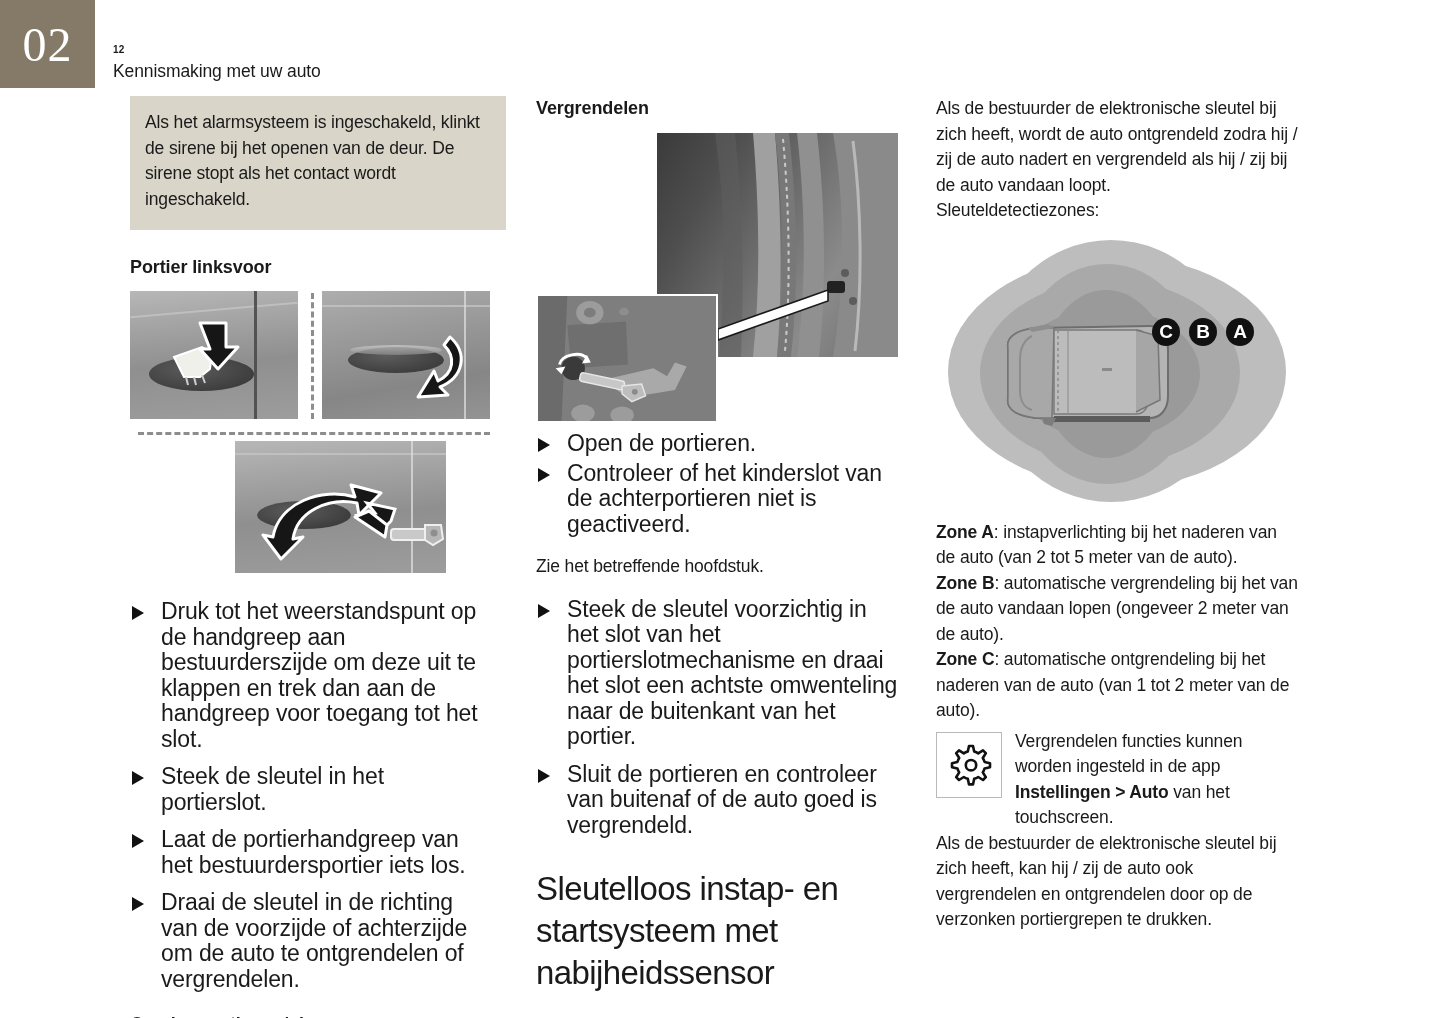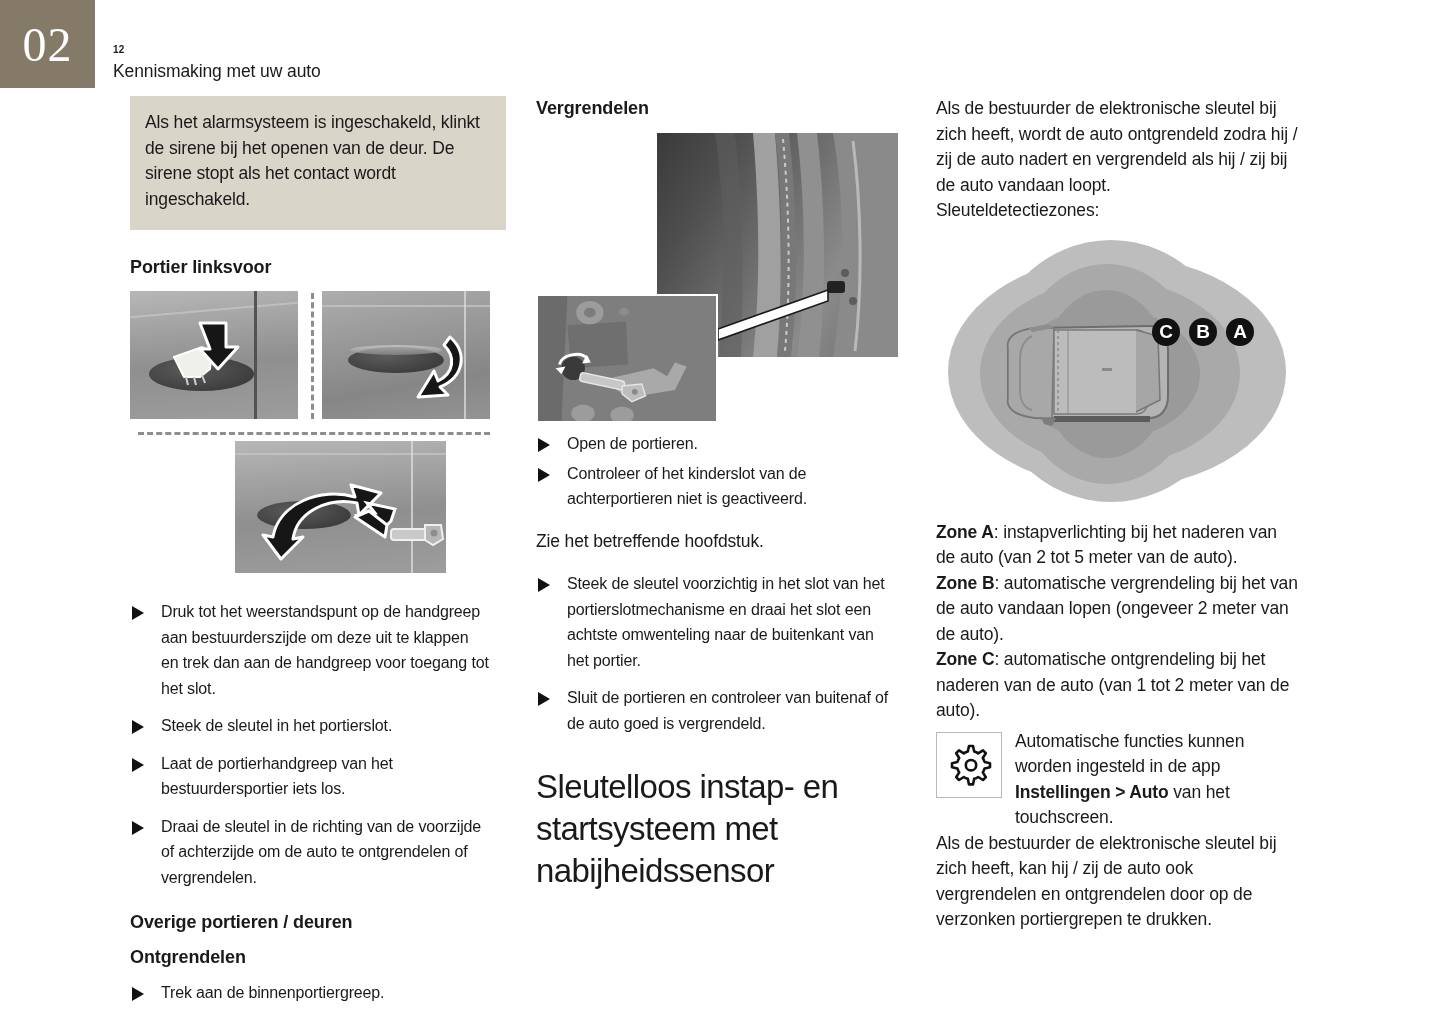--- a/index.html
+++ b/index.html
@@ -111,21 +111,21 @@
 
   
   ul.bullets {
     list-style: none;
     margin: 0;
     padding: 0;
   }
   ul.bullets li {
     position: relative;
     padding-left: 31px;
-    font-size: 16px;
+    font-size: 23px;
     line-height: 25.5px;
     margin-bottom: 12px;
     letter-spacing: -0.15px;
   }
   ul.bullets.tightlist li { margin-bottom: 4px; }
   ul.bullets li .tri {
     position: absolute;
     left: 2px;
     top: 7px;
     width: 0;
@@ -507,19 +507,19 @@
         <svg width="46" height="46" viewBox="0 0 46 46">
           <path d="M23 4 L27 4 L28.2 9.6 C29.6 10 31 10.6 32.2 11.4 L37 8.4 L39.8 11.2 L36.8 16
                    C37.6 17.2 38.2 18.6 38.6 20 L44 21.2 L44 25.2 L38.6 26.4 C38.2 27.8 37.6 29.2 36.8 30.4
                    L39.8 35.2 L37 38 L32.2 35 C31 35.8 29.6 36.4 28.2 36.8 L27 42.4 L23 42.4 L21.8 36.8
                    C20.4 36.4 19 35.8 17.8 35 L13 38 L10.2 35.2 L13.2 30.4 C12.4 29.2 11.8 27.8 11.4 26.4
                    L6 25.2 L6 21.2 L11.4 20 C11.8 18.6 12.4 17.2 13.2 16 L10.2 11.2 L13 8.4 L17.8 11.4
                    C19 10.6 20.4 10 21.8 9.6 Z" fill="none" stroke="#111111" stroke-width="2.6" stroke-linejoin="round"></path>
           <circle cx="25" cy="23.2" r="5.2" fill="none" stroke="#111111" stroke-width="2.6"></circle>
         </svg>
       </div>
-      <p><span>Automatische functies kunnen worden ingesteld in de app </span><b>Instellingen &gt; Auto</b><span> van het touchscreen.</span></p>
+      <p><span>Vergrendelen functies kunnen worden ingesteld in de app </span><b>Instellingen &gt; Auto</b><span> van het touchscreen.</span></p>
     </div>
 
     <p class="body after-gear">Als de bestuurder de elektronische sleutel bij zich heeft, kan hij / zij de auto ook vergrendelen en ontgrendelen door op de verzonken portiergrepen te drukken.</p>
   </div>
 
 </div>
 
 </body></html>

